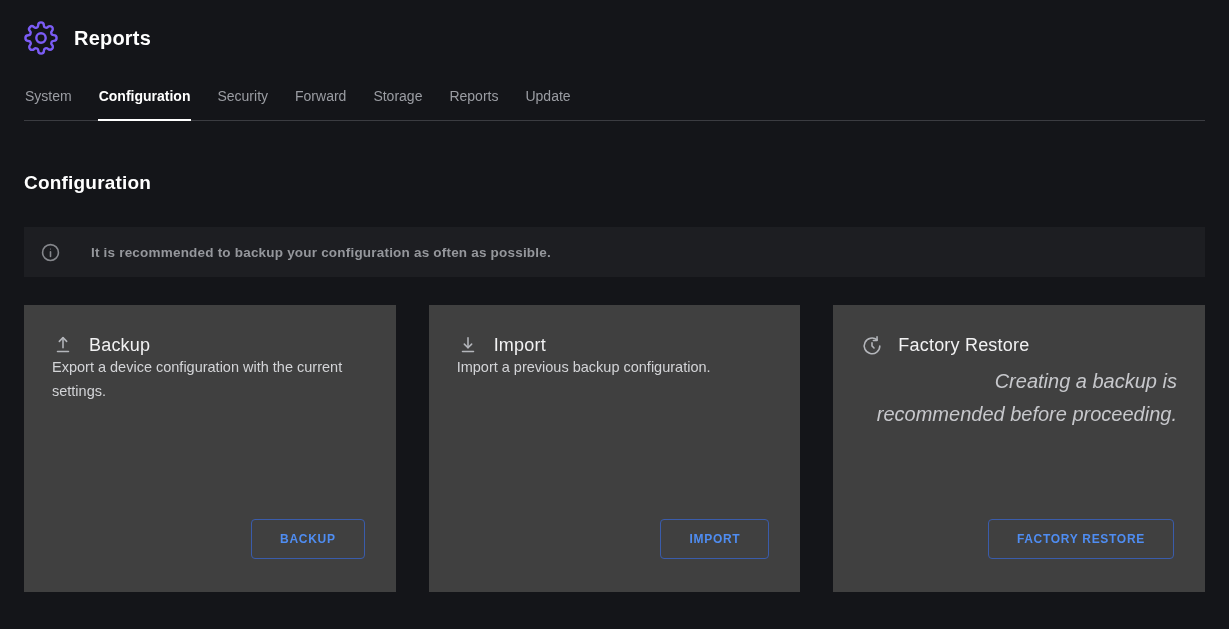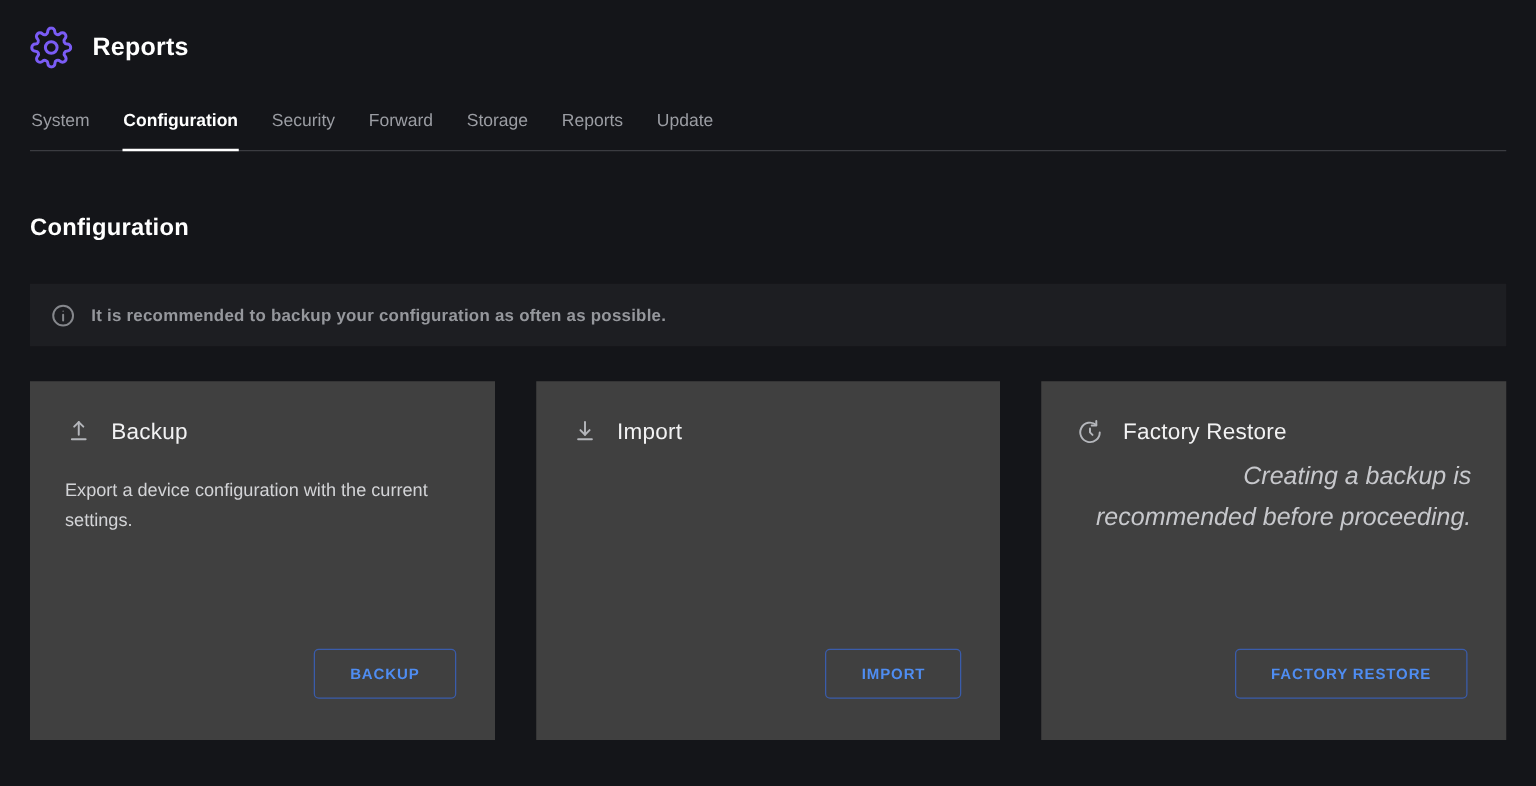--- a/index.html
+++ b/index.html
@@ -43,21 +43,21 @@
   .page-title {
     margin-top: 51px;
     font-size: 19px; font-weight: bold; letter-spacing: 0.2px;
   }
 
   
   .banner {
     margin-top: 33px;
     background: #1d1e22;
     height: 50px;
-    display: flex; align-items: center; gap: 13px;
+    display: flex; align-items: center; gap: 31px;
     padding: 0 17px;
   }
   .banner .info-icon { width: 19px; height: 19px; flex: 0 0 auto; }
   .banner .banner-text {
     font-size: 13.5px; font-weight: bold; color: #95979c; letter-spacing: 0.2px;
   }
 
   
   .cards {
     margin-top: 28px;
@@ -68,21 +68,20 @@
   .card {
     background: #404040;
     height: 287px;
     padding: 29px 28px;
     position: relative;
   }
   .card-head { display: flex; align-items: center; gap: 15px; }
   .card-head .card-icon { width: 22px; height: 22px; flex: 0 0 auto; }
   .card-title { font-size: 18px; font-weight: 500; color: #f2f2f3; letter-spacing: 0.2px; }
   .card-desc {
-    margin-top: 26px;
     font-size: 14.5px; color: #d3d4d7; line-height: 1.65;
   }
   .card-note {
     margin-top: 9px;
     font-size: 20px; font-style: italic; color: #c7c8cc; line-height: 1.65; text-align: right;
   }
   .card-btn {
     position: absolute; right: 31px; bottom: 33px;
     background: transparent;
     border: 1px solid #3a5cab;
@@ -154,20 +153,21 @@
       <div class="card-head">
         <span class="card-icon">
           <svg width="22" height="22" viewBox="0 0 24 24" fill="none" stroke="#b4b6bb" stroke-width="1.7" stroke-linecap="round" stroke-linejoin="round">
             <path d="M12 4v11"></path>
             <path d="M8 11l4 4 4-4"></path>
             <path d="M6 19h12"></path>
           </svg>
         </span>
         <span class="card-title">Import</span>
       </div>
+      <p class="card-desc">Import a previous backup configuration.</p>
       <button class="card-btn">IMPORT</button>
     </div>
 
     <div class="card">
       <div class="card-head">
         <span class="card-icon">
           <svg width="22" height="22" viewBox="0 0 24 24" fill="none" stroke="#b4b6bb" stroke-width="1.7" stroke-linecap="round" stroke-linejoin="round">
             <path d="M20.5 13a8.5 8.5 0 1 1-3-6.5"></path>
             <path d="M17.5 3v4h-4"></path>
             <path d="M12 9.5V13l2.2 2.2"></path>

